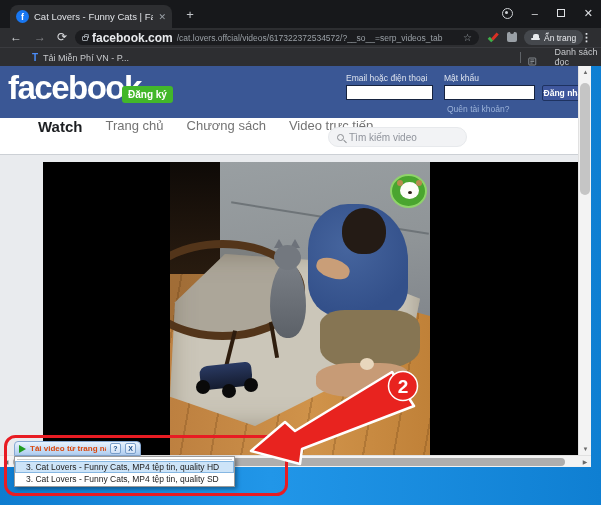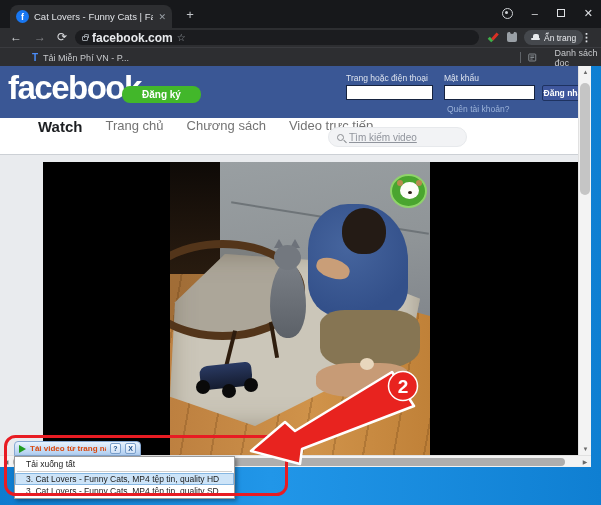--- a/index.html
+++ b/index.html
@@ -46,43 +46,43 @@
   .hat::after { content:""; position:absolute; left:0; top:4px; width:9px; height:1.6px; background:#e8eaed; border-radius:1px; }
   .incog-label { color:#e8eaed; font-size:8.5px; }
   .dots { position:absolute; left:581px; top:0; height:19px; line-height:19px; color:#dfe1e5; font-size:11px; font-weight:bold; }
 
   .bookmarks { position:absolute; left:0; top:47px; width:601px; height:19px; background:#2d2e31;
                border-top:1px solid #3a3b3f; }
   .bm-item { position:absolute; left:32px; top:0; height:19px; display:flex; align-items:center; gap:5px; }
   .bm-fav { color:#4a8cf7; font-weight:bold; font-size:10px; }
   .bm-label { color:#c7c9cc; font-size:9px; }
   .bm-divider { position:absolute; left:520px; top:4px; width:1px; height:11px; background:#5f6368; }
-  .readlist { position:absolute; left:528px; top:0; height:19px; display:flex; align-items:center; gap:18px; }
+  .readlist { position:absolute; left:528px; top:0; height:19px; display:flex; align-items:flex-end; gap:18px; }
 
   
   .content { position:absolute; left:0; top:66px; width:591px; height:401px; background:#e9ebee; overflow:hidden; }
   .fbheader { position:absolute; left:0; top:0; width:591px; height:52px; background:#3a5795; }
   .fblogo { position:absolute; left:8px; top:3px; color:#fff; font-size:33px; font-weight:bold; letter-spacing:-1.5px; }
   .signup { position:absolute; left:122px; top:20px; background:#42b72a; color:#fff; font-weight:bold;
-            font-size:10px; padding:3px 20px; border-radius:8px; border:none; }
+            font-size:10px; padding:3px 6px; border-radius:3px; border:none; }
   .fldlabel { position:absolute; color:#dde3ee; font-size:8.5px; }
   .fld { position:absolute; top:19px; height:15px; border:1px solid #16233f; background:#fff; font-size:9px; padding:0 3px; }
   .loginbtn { position:absolute; left:542px; top:19px; width:47px; height:16px; background:#3e569c;
               border:1px solid #1e3260; border-radius:2px; color:#fff; font-weight:bold; font-size:8.5px; z-index:1;}
   .forgot { position:absolute; left:447px; top:38px; color:#9cb3d9; font-size:8.5px; text-decoration:none; }
 
   .fbnav { position:absolute; left:0; top:52px; width:591px; height:37px; background:#fff;
            border-bottom:1px solid #ccd0d5; display:flex; align-items:flex-start; padding-left:38px; gap:23px; }
   .nav-watch { font-size:15px; font-weight:bold; color:#1c1e21; }
   .nav-link { font-size:13px; color:#737373; }
   .fbsearch { position:absolute; left:328px; top:61px; width:139px; height:20px; border-radius:10px;
               background:#f2f3f5; border:1px solid #e7e9ec; display:flex; align-items:center; padding:0 8px; gap:5px; }
   .mag { width:7px; height:7px; border:1.3px solid #8a8d91; border-radius:50%; position:relative; flex:0 0 auto;}
   .mag::after { content:""; position:absolute; left:5px; top:6px; width:4px; height:1.3px; background:#8a8d91; transform:rotate(45deg); }
-  .fbsearch span { color:#90949c; font-size:10px;text-decoration:underline; }
+  .fbsearch span { color:#90949c; font-size:10px; }
 
   
   .player { position:absolute; left:43px; top:96px; width:535px; height:293px; background:#000; overflow:hidden; }
   .vcontent { position:absolute; left:127px; top:0; width:260px; height:293px; overflow:hidden;
     background:
       repeating-linear-gradient(100deg, rgba(90,50,10,.22) 0 2px, rgba(0,0,0,0) 2px 30px),
       linear-gradient(90deg,#bd8040,#d0934a 55%,#c08138); }
   .v-room { position:absolute; left:0; top:0; width:260px; height:175px;
             background:linear-gradient(170deg,#9aa0a3 0%,#8f9497 55%,#7f848a 100%);
             clip-path:polygon(0 0,100% 0,100% 88%,21% 56%,0 60%); }
@@ -174,20 +174,21 @@
       </div>
     </div>
 
     <div class="toolbar">
       <div class="navbtn" style="left:10px">←</div>
       <div class="navbtn" style="left:34px;color:#87898d">→</div>
       <div class="navbtn" style="left:57px">⟳</div>
       <div class="urlpill">
         <div class="lock"></div>
         <span class="url-host">facebook.com</span>
+        <span class="url-path">/cat.lovers.offcial/videos/617322372534572/?__so__=serp_videos_tab</span>
         <span class="star">☆</span>
       </div>
       <div class="idm-icon">
           <div class="g"></div>
           <div class="r"></div>
         </div>
       <div class="puzzle-icon"></div>
       <div class="incog">
         <div class="hat"></div>
         <span class="incog-label">Ẩn trang</span>
@@ -210,21 +211,21 @@
         </svg>
         <span class="bm-label">Danh sách đọc</span>
       </div>
     </div>
   </div>
 
   <div class="content">
     <div class="fbheader">
       <div class="fblogo">facebook</div>
       <button class="signup">Đăng ký</button>
-      <span class="fldlabel" style="left:346px;top:7px">Trang hoặc điện thoại</span>
+      <span class="fldlabel" style="left:346px;top:7px">Email hoặc điện thoại</span>
       <input class="fld" style="left: 346px; width: 87px;">
       <span class="fldlabel" style="left:444px;top:7px">Mật khẩu</span>
       <input class="fld" style="left: 444px; width: 91px;" type="password">
       <button class="loginbtn">Đăng nhập</button>
       <a class="forgot" href="#">Quên tài khoản?</a>
     </div>
 
     <div class="fbnav">
       <span class="nav-watch">Watch</span>
       <span class="nav-link">Trang chủ</span>
@@ -280,21 +281,20 @@
     </div>
   </div>
 
   <div class="dl-title">
     <div class="play-icon"></div>
     <div class="dl-title-text">Tải video từ trang này</div>
     <div class="dl-btn">?</div>
     <div class="dl-btn">X</div>
   </div>
   <div class="dl-menu">
-    <div class="dl-row">Tải xuống tất</div>
     <div class="dl-sep"></div>
     <div class="dl-row hl">3. Cat Lovers - Funny Cats,  MP4 tệp tin, quality HD</div>
     <div class="dl-row">3. Cat Lovers - Funny Cats,  MP4 tệp tin, quality SD</div>
   </div>
 
   <svg class="anno" viewBox="0 0 601 505">
     <rect x="5.5" y="436.5" width="281" height="58" rx="10" fill="none" stroke="#e81c23" stroke-width="3"></rect>
     <polygon points="392,372 295,431 285,422 251,451 300,464 302,449 414,406" fill="#e8231f" stroke="#ffffff" stroke-width="2.5" stroke-linejoin="round"></polygon>
     <circle cx="403" cy="386" r="14.5" fill="#e8231f" stroke="#ffffff" stroke-width="1.5"></circle>
     <text x="403" y="393" font-size="19" font-weight="bold" fill="#ffffff" text-anchor="middle" font-family="Liberation Sans, sans-serif">2</text>

